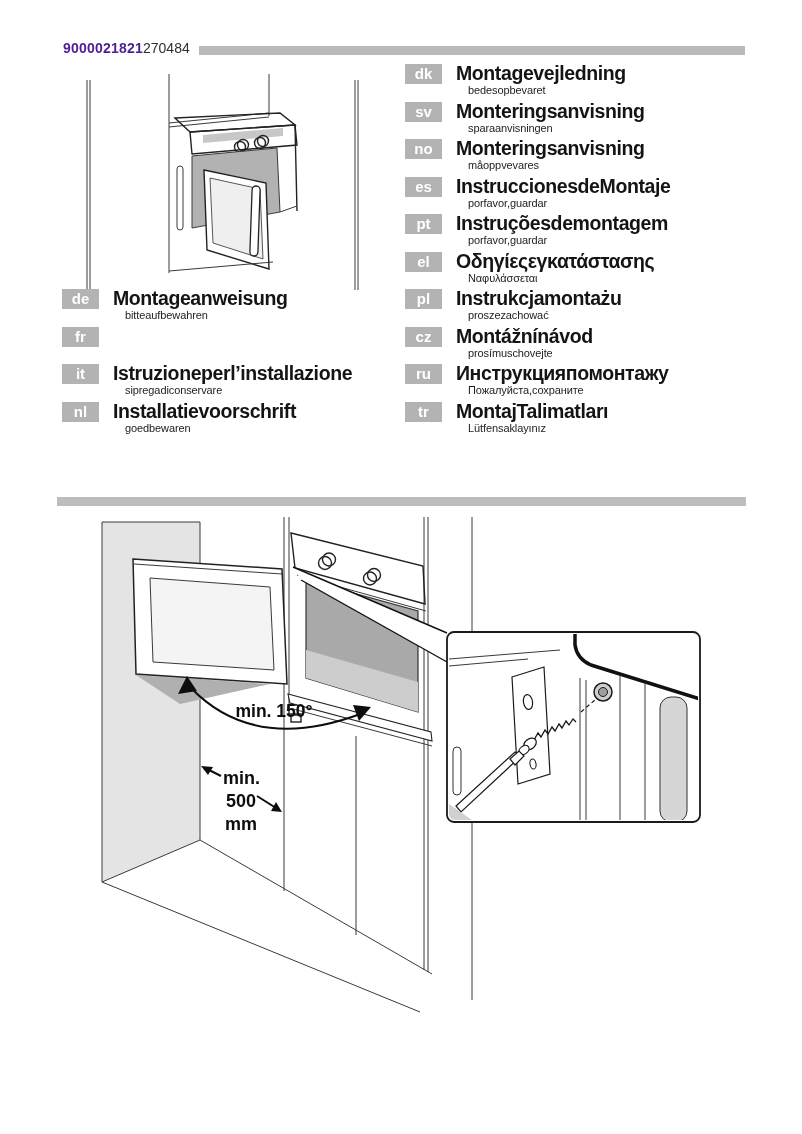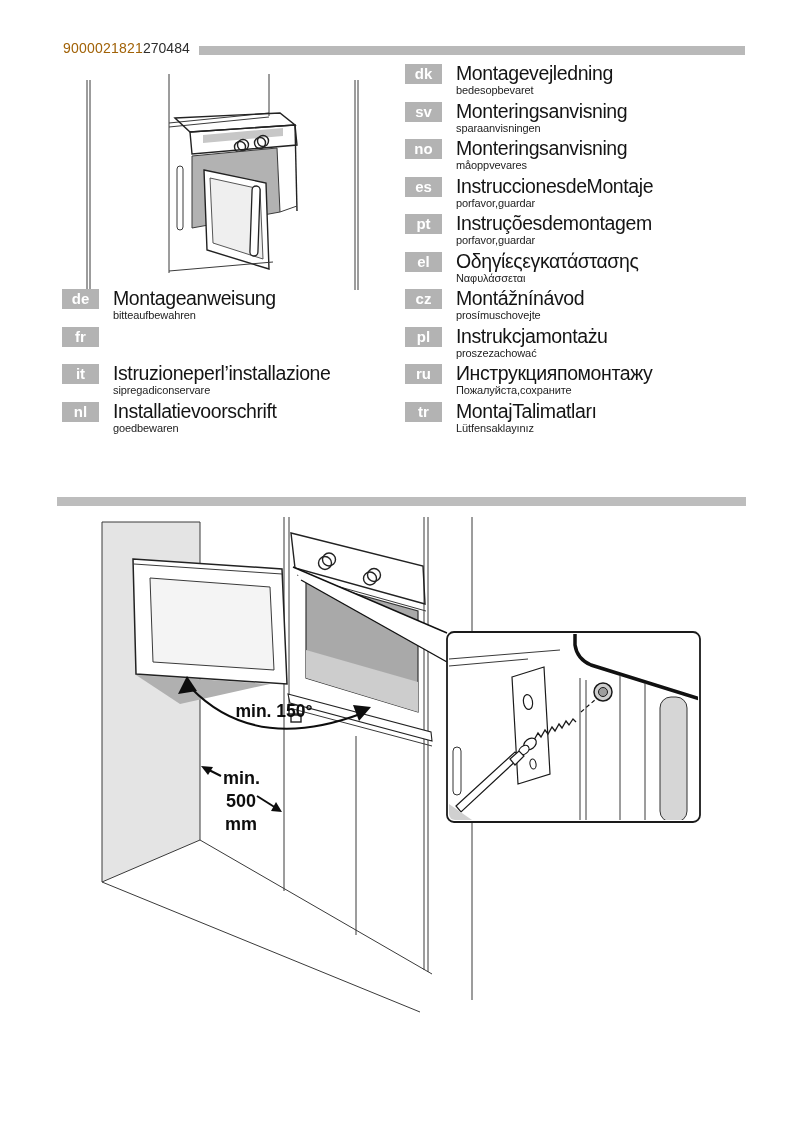--- a/index.html
+++ b/index.html
@@ -1,35 +1,35 @@
 <!DOCTYPE html>
 <html><head>
 <meta charset="utf-8">
 <style>
   html,body{margin:0;padding:0;background:#e9e9e9;}
   .page{
     position:relative;width:802px;height:1134px;margin:0 auto;background:#ffffff;
     font-family:"Liberation Sans", sans-serif;color:#161616;overflow:hidden;
   }
-  .docnum{position:absolute;left:63px;top:40px;font-size:14px;font-weight:400;letter-spacing:.2px;color:#a16207;text-align:right;}
+  .docnum{position:absolute;left:63px;top:40px;font-size:14px;font-weight:700;letter-spacing:.2px;color:#4c1d95;text-align:right;}
   .doccode{position:absolute;left:143px;top:40px;font-size:14px;font-weight:400;color:#2e2e2e;}
   .header-bar{position:absolute;left:199px;top:46px;width:546px;height:9px;background:#b9b9b9;}
   .section-bar{position:absolute;left:57px;top:497px;width:689px;height:9px;background:#bdbdbd;}
 
   .col{position:absolute;display:flex;flex-direction:column;}
   .col-right{left:405px;top:63px;}
   .col-left{left:62px;top:288px;}
   .lang-row{display:flex;align-items:flex-start;height:37.5px;}
   .lang-badge{
     flex:0 0 auto;width:37px;height:20px;margin-top:1px;background:#b3b3b3;color:#fff;
     font-weight:700;font-size:15px;line-height:20px;text-align:center;
   }
   .lang-text{display:flex;flex-direction:column;margin-left:14px;}
-  .lang-title{font-size:19.5px;font-weight:400;letter-spacing:-0.4px;line-height:21px;color:#141414;white-space:nowrap;}
-  .lang-sub{font-size:11px;line-height:12px;color:#222;letter-spacing:-0.1px;white-space:nowrap;}
+  .lang-title{font-size:19.5px;font-weight:700;letter-spacing:-0.4px;line-height:21px;color:#141414;white-space:nowrap;}
+  .lang-sub{font-size:11px;line-height:12px;color:#222;letter-spacing:-0.1px;white-space:nowrap;margin-left:12px;}
 
   .illu-top{position:absolute;left:83px;top:66px;width:305px;height:226px;}
   .illu-main{position:absolute;left:60px;top:512px;width:700px;height:525px;}
   svg{display:block;}
   svg text{font-family:"Liberation Sans", sans-serif;font-weight:700;fill:#0d0d0d;}
   .ln{stroke:#3a3a3a;stroke-width:1;fill:none;}
   .ln2{stroke:#222;stroke-width:1.4;fill:none;}
 </style>
 </head>
 <body>
@@ -116,31 +116,31 @@
         </span>
       </div>
     <div class="lang-row">
         <span class="lang-badge">el</span>
         <span class="lang-text">
           <span class="lang-title">Οδηγίεςεγκατάστασης</span>
           <span class="lang-sub">Ναφυλάσσεται</span>
         </span>
       </div>
     <div class="lang-row">
+        <span class="lang-badge">pl</span>
+        <span class="lang-text">
+          <span class="lang-title">Instrukcjamontażu</span>
+          <span class="lang-sub">proszezachować</span>
+        </span>
+      </div>
+    <div class="lang-row">
         <span class="lang-badge">cz</span>
         <span class="lang-text">
           <span class="lang-title">Montážnínávod</span>
           <span class="lang-sub">prosímuschovejte</span>
-        </span>
-      </div>
-    <div class="lang-row">
-        <span class="lang-badge">pl</span>
-        <span class="lang-text">
-          <span class="lang-title">Instrukcjamontażu</span>
-          <span class="lang-sub">proszezachować</span>
         </span>
       </div>
     <div class="lang-row">
         <span class="lang-badge">ru</span>
         <span class="lang-text">
           <span class="lang-title">Инструкцияпомонтажу</span>
           <span class="lang-sub">Пожалуйста,сохраните</span>
         </span>
       </div>
     <div class="lang-row">

